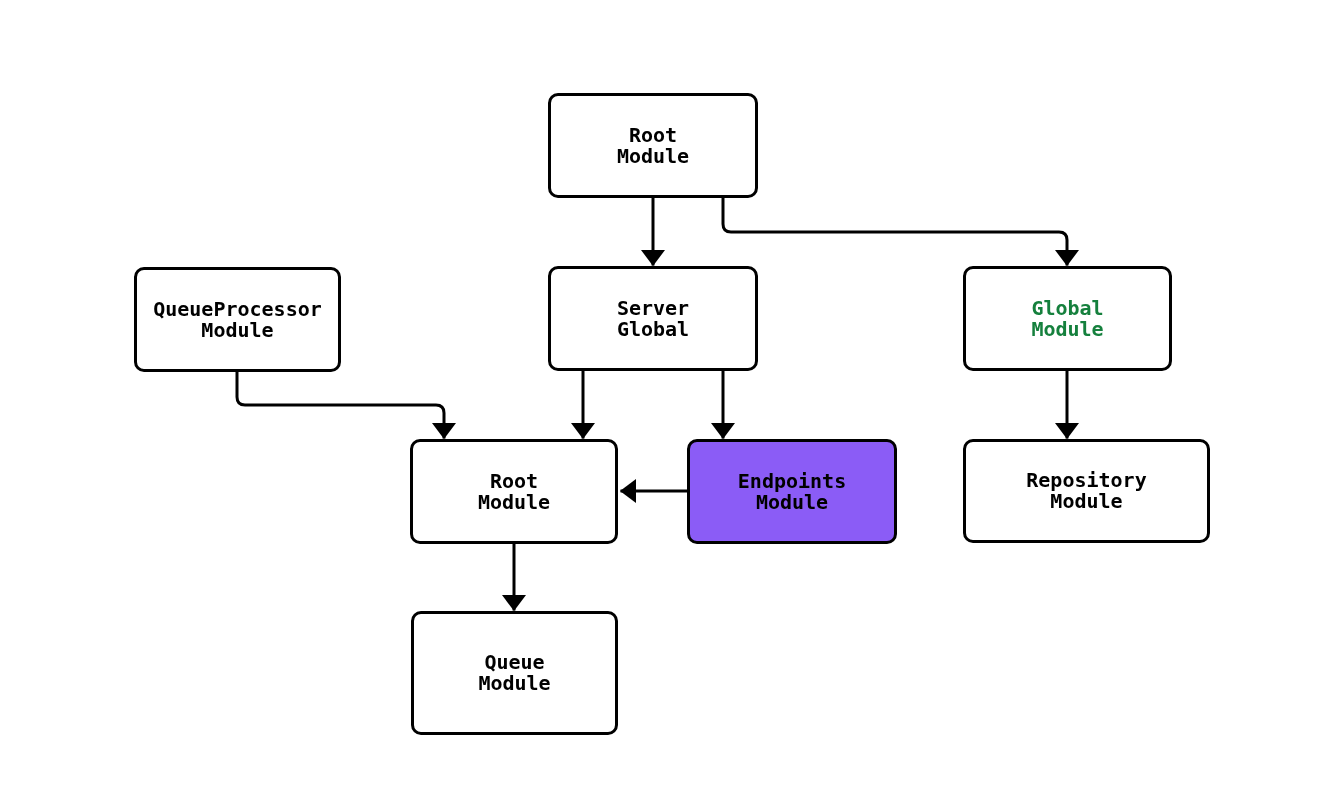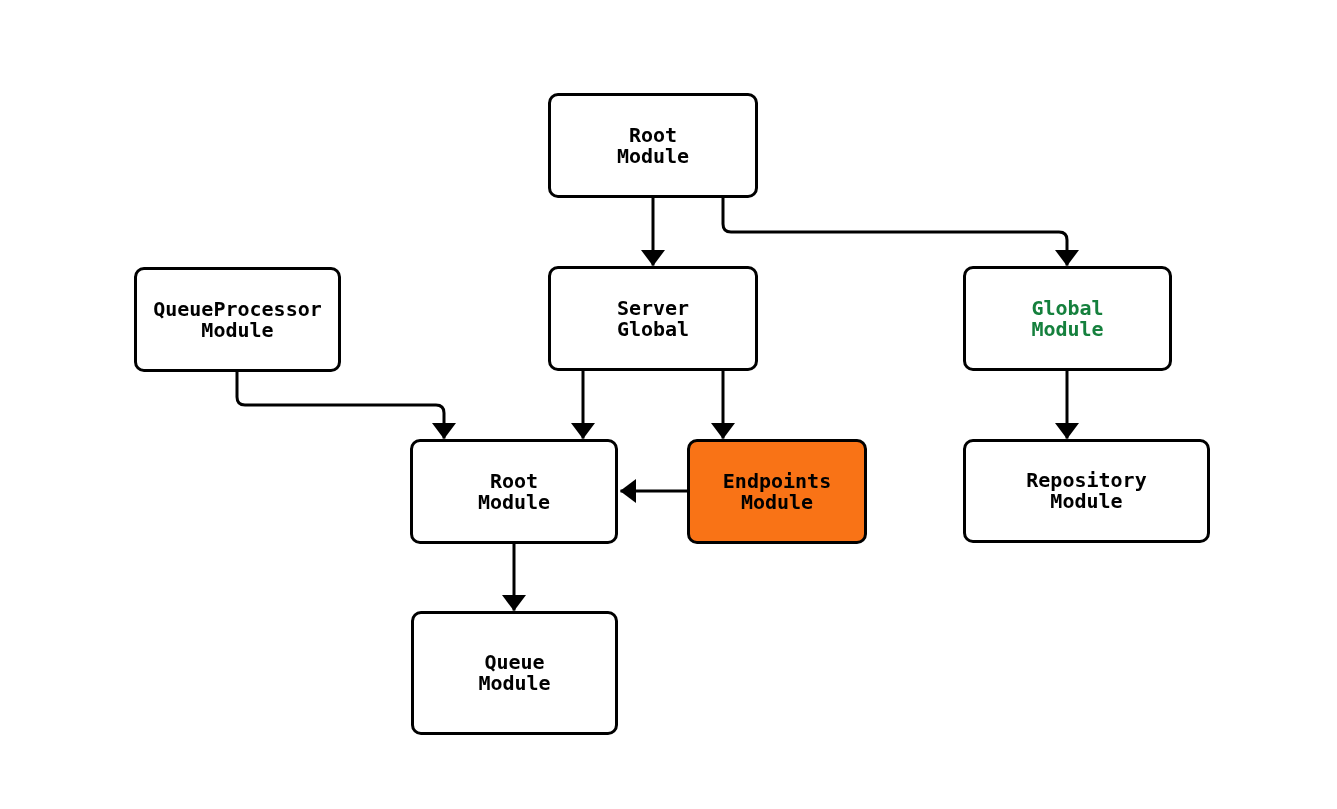--- a/index.html
+++ b/index.html
@@ -62,20 +62,20 @@
       <div class="node" style="left: 548px; top: 93px; width: 210px; height: 105px; background: rgb(255, 255, 255); border-color: rgb(0, 0, 0); color: rgb(0, 0, 0);">Root
 Module</div>
       <div class="node" style="left: 134px; top: 267px; width: 207px; height: 105px; background: rgb(255, 255, 255); border-color: rgb(0, 0, 0); color: rgb(0, 0, 0);">QueueProcessor
 Module</div>
       <div class="node" style="left: 548px; top: 266px; width: 210px; height: 105px; background: rgb(255, 255, 255); border-color: rgb(0, 0, 0); color: rgb(0, 0, 0);">Server
 Global</div>
       <div class="node" style="left: 963px; top: 266px; width: 209px; height: 105px; background: rgb(255, 255, 255); border-color: rgb(0, 0, 0); color: #15803d;">Global
 Module</div>
       <div class="node" style="left: 410px; top: 439px; width: 208px; height: 105px; background: rgb(255, 255, 255); border-color: rgb(0, 0, 0); color: rgb(0, 0, 0);">Root
 Module</div>
-      <div class="node" style="left: 687px; top: 439px; width: 180px; height: 105px; background: #f97316; border-color: rgb(0, 0, 0); color: rgb(0, 0, 0);">Endpoints
+      <div class="node" style="left: 687px; top: 439px; width: 210px; height: 105px; background: #8b5cf6; border-color: rgb(0, 0, 0); color: rgb(0, 0, 0);">Endpoints
 Module</div>
       <div class="node" style="left: 963px; top: 439px; width: 247px; height: 104px; background: rgb(255, 255, 255); border-color: rgb(0, 0, 0); color: rgb(0, 0, 0);">Repository
 Module</div>
       <div class="node" style="left: 411px; top: 611px; width: 207px; height: 124px; background: rgb(255, 255, 255); border-color: rgb(0, 0, 0); color: rgb(0, 0, 0);">Queue
 Module</div>
     </div>
 </div>
 
 </body></html>

